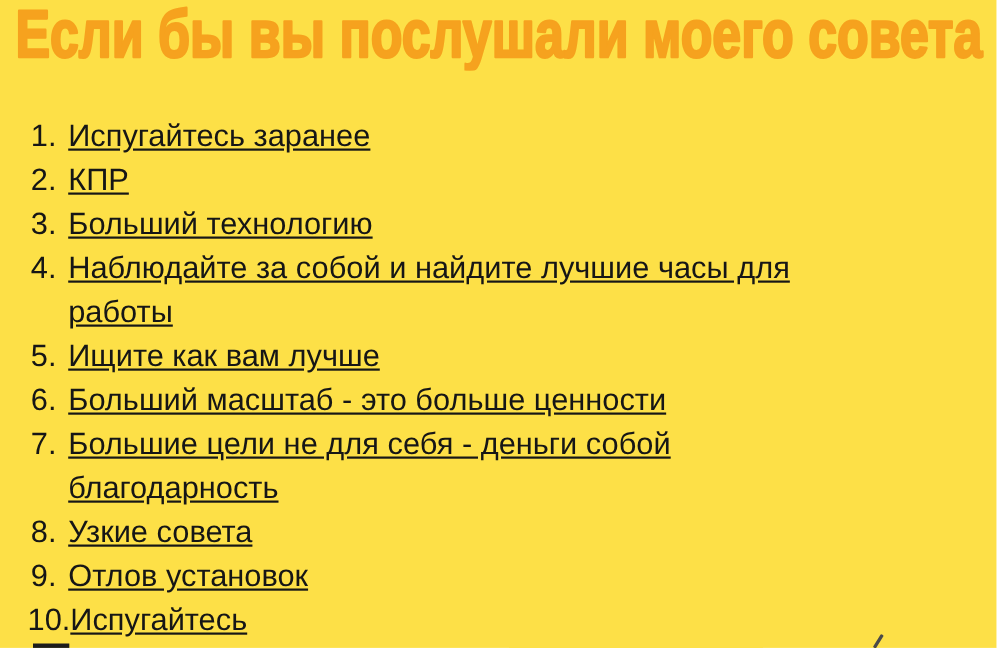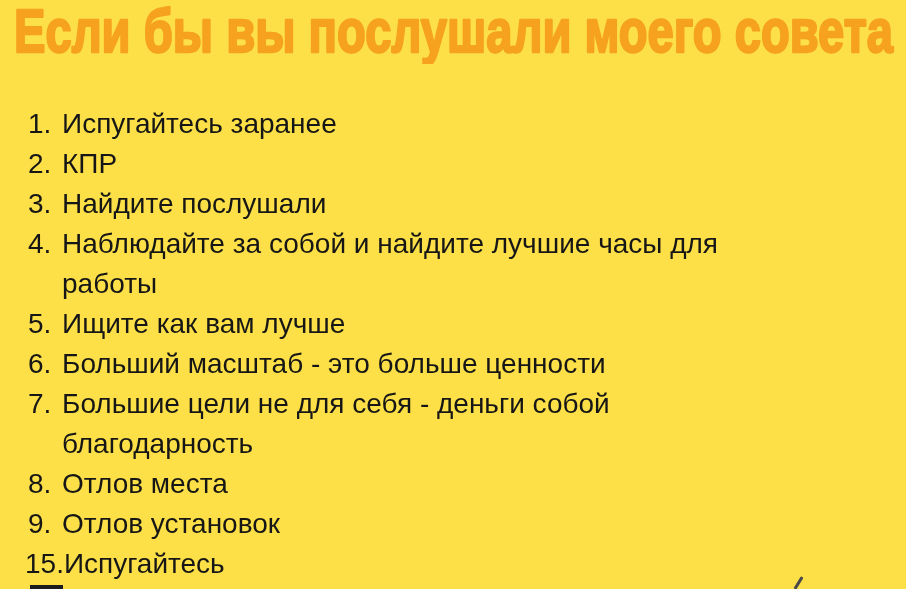--- a/index.html
+++ b/index.html
@@ -49,20 +49,21 @@
     padding-left: 3px;
     white-space: nowrap;
     box-sizing: border-box;
   }
   .row:last-child .marker {
     padding-left: 0;
   }
   .label {
     flex: 1 1 auto;
     white-space: pre-wrap;
+    text-decoration: underline;
   }
   
   .cut-frag-left {
     position: absolute;
     left: 30px;
     top: 585px;
     width: 33px;
     height: 4px;
     background: #1c1c1c;
   }
@@ -90,21 +91,21 @@
     <div class="row">
       <span class="marker">1.</span>
       <span class="label">Испугайтесь заранее</span>
     </div>
     <div class="row">
       <span class="marker">2.</span>
       <span class="label">КПР</span>
     </div>
     <div class="row">
       <span class="marker">3.</span>
-      <span class="label">Найдите послушали</span>
+      <span class="label">Больший технологию</span>
     </div>
     <div class="row">
       <span class="marker">4.</span>
       <span class="label">Наблюдайте за собой и найдите лучшие часы для
 работы</span>
     </div>
     <div class="row">
       <span class="marker">5.</span>
       <span class="label">Ищите как вам лучше</span>
     </div>
@@ -112,28 +113,28 @@
       <span class="marker">6.</span>
       <span class="label">Больший масштаб - это больше ценности</span>
     </div>
     <div class="row">
       <span class="marker">7.</span>
       <span class="label">Большие цели не для себя - деньги собой
 благодарность</span>
     </div>
     <div class="row">
       <span class="marker">8.</span>
-      <span class="label">Отлов места</span>
+      <span class="label">Узкие совета</span>
     </div>
     <div class="row">
       <span class="marker">9.</span>
       <span class="label">Отлов установок</span>
     </div>
     <div class="row">
-      <span class="marker">15.</span>
+      <span class="marker">10.</span>
       <span class="label">Испугайтесь</span>
     </div>
   </div>
 
   <div class="cut-frag-left"></div>
   <div class="cut-frag-right"></div>
 
 </div>
 
 </body></html>

